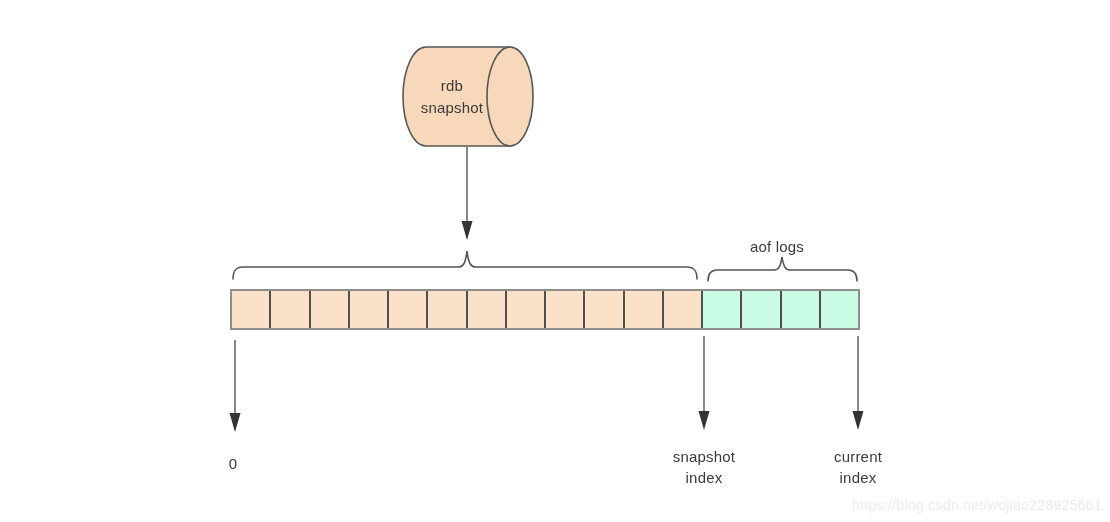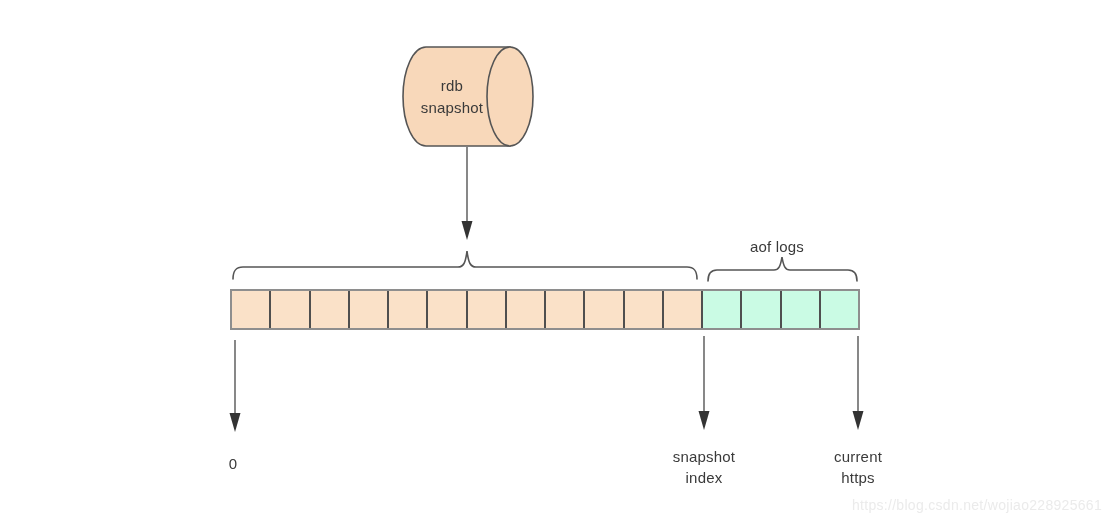--- a/index.html
+++ b/index.html
@@ -134,17 +134,17 @@
 snapshot</div>
 
   <div class="label" style="left: 777px; top: 223px; margin-top: 23px;">aof logs</div>
 
   <div class="label" style="left: 233px; top: 463px;">0</div>
 
   <div class="label" style="left: 704px; top: 467px;">snapshot
 index</div>
 
   <div class="label" style="left: 858px; top: 467px;">current
-https</div>
+index</div>
 
   <div class="watermark">https://blog.csdn.net/wojiao228925661</div>
 
 </div>
 
 </body></html>

